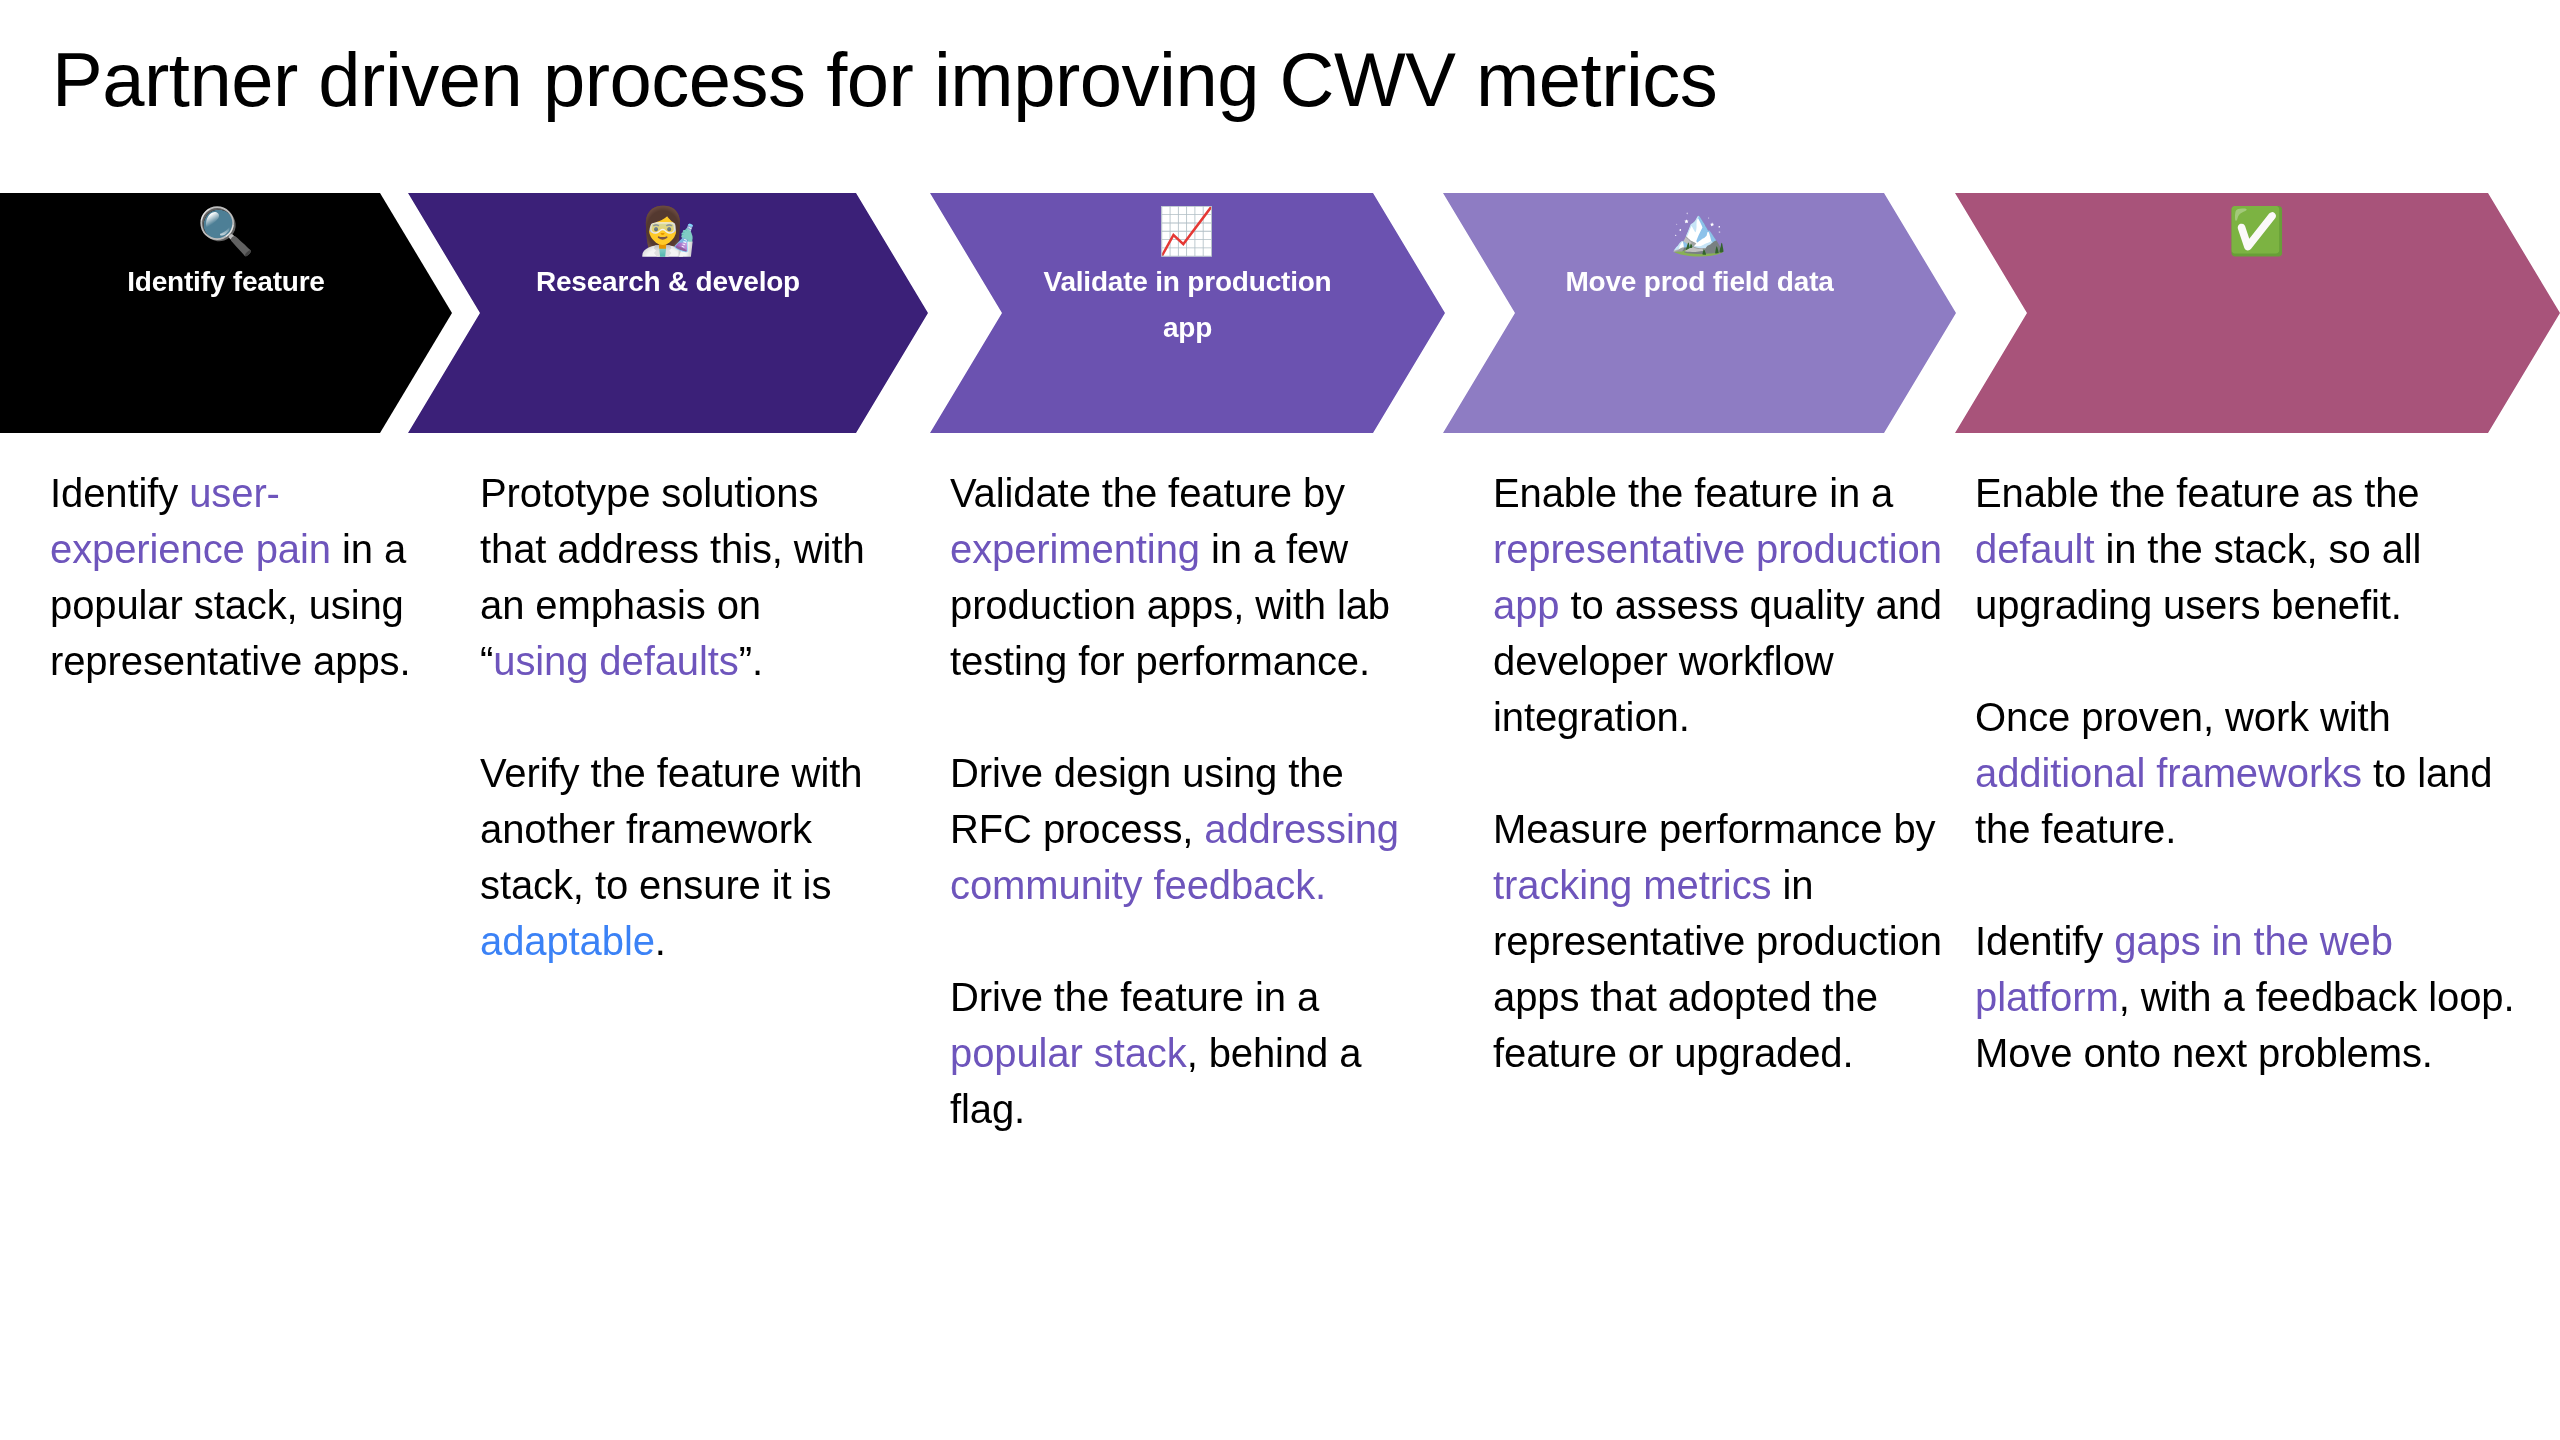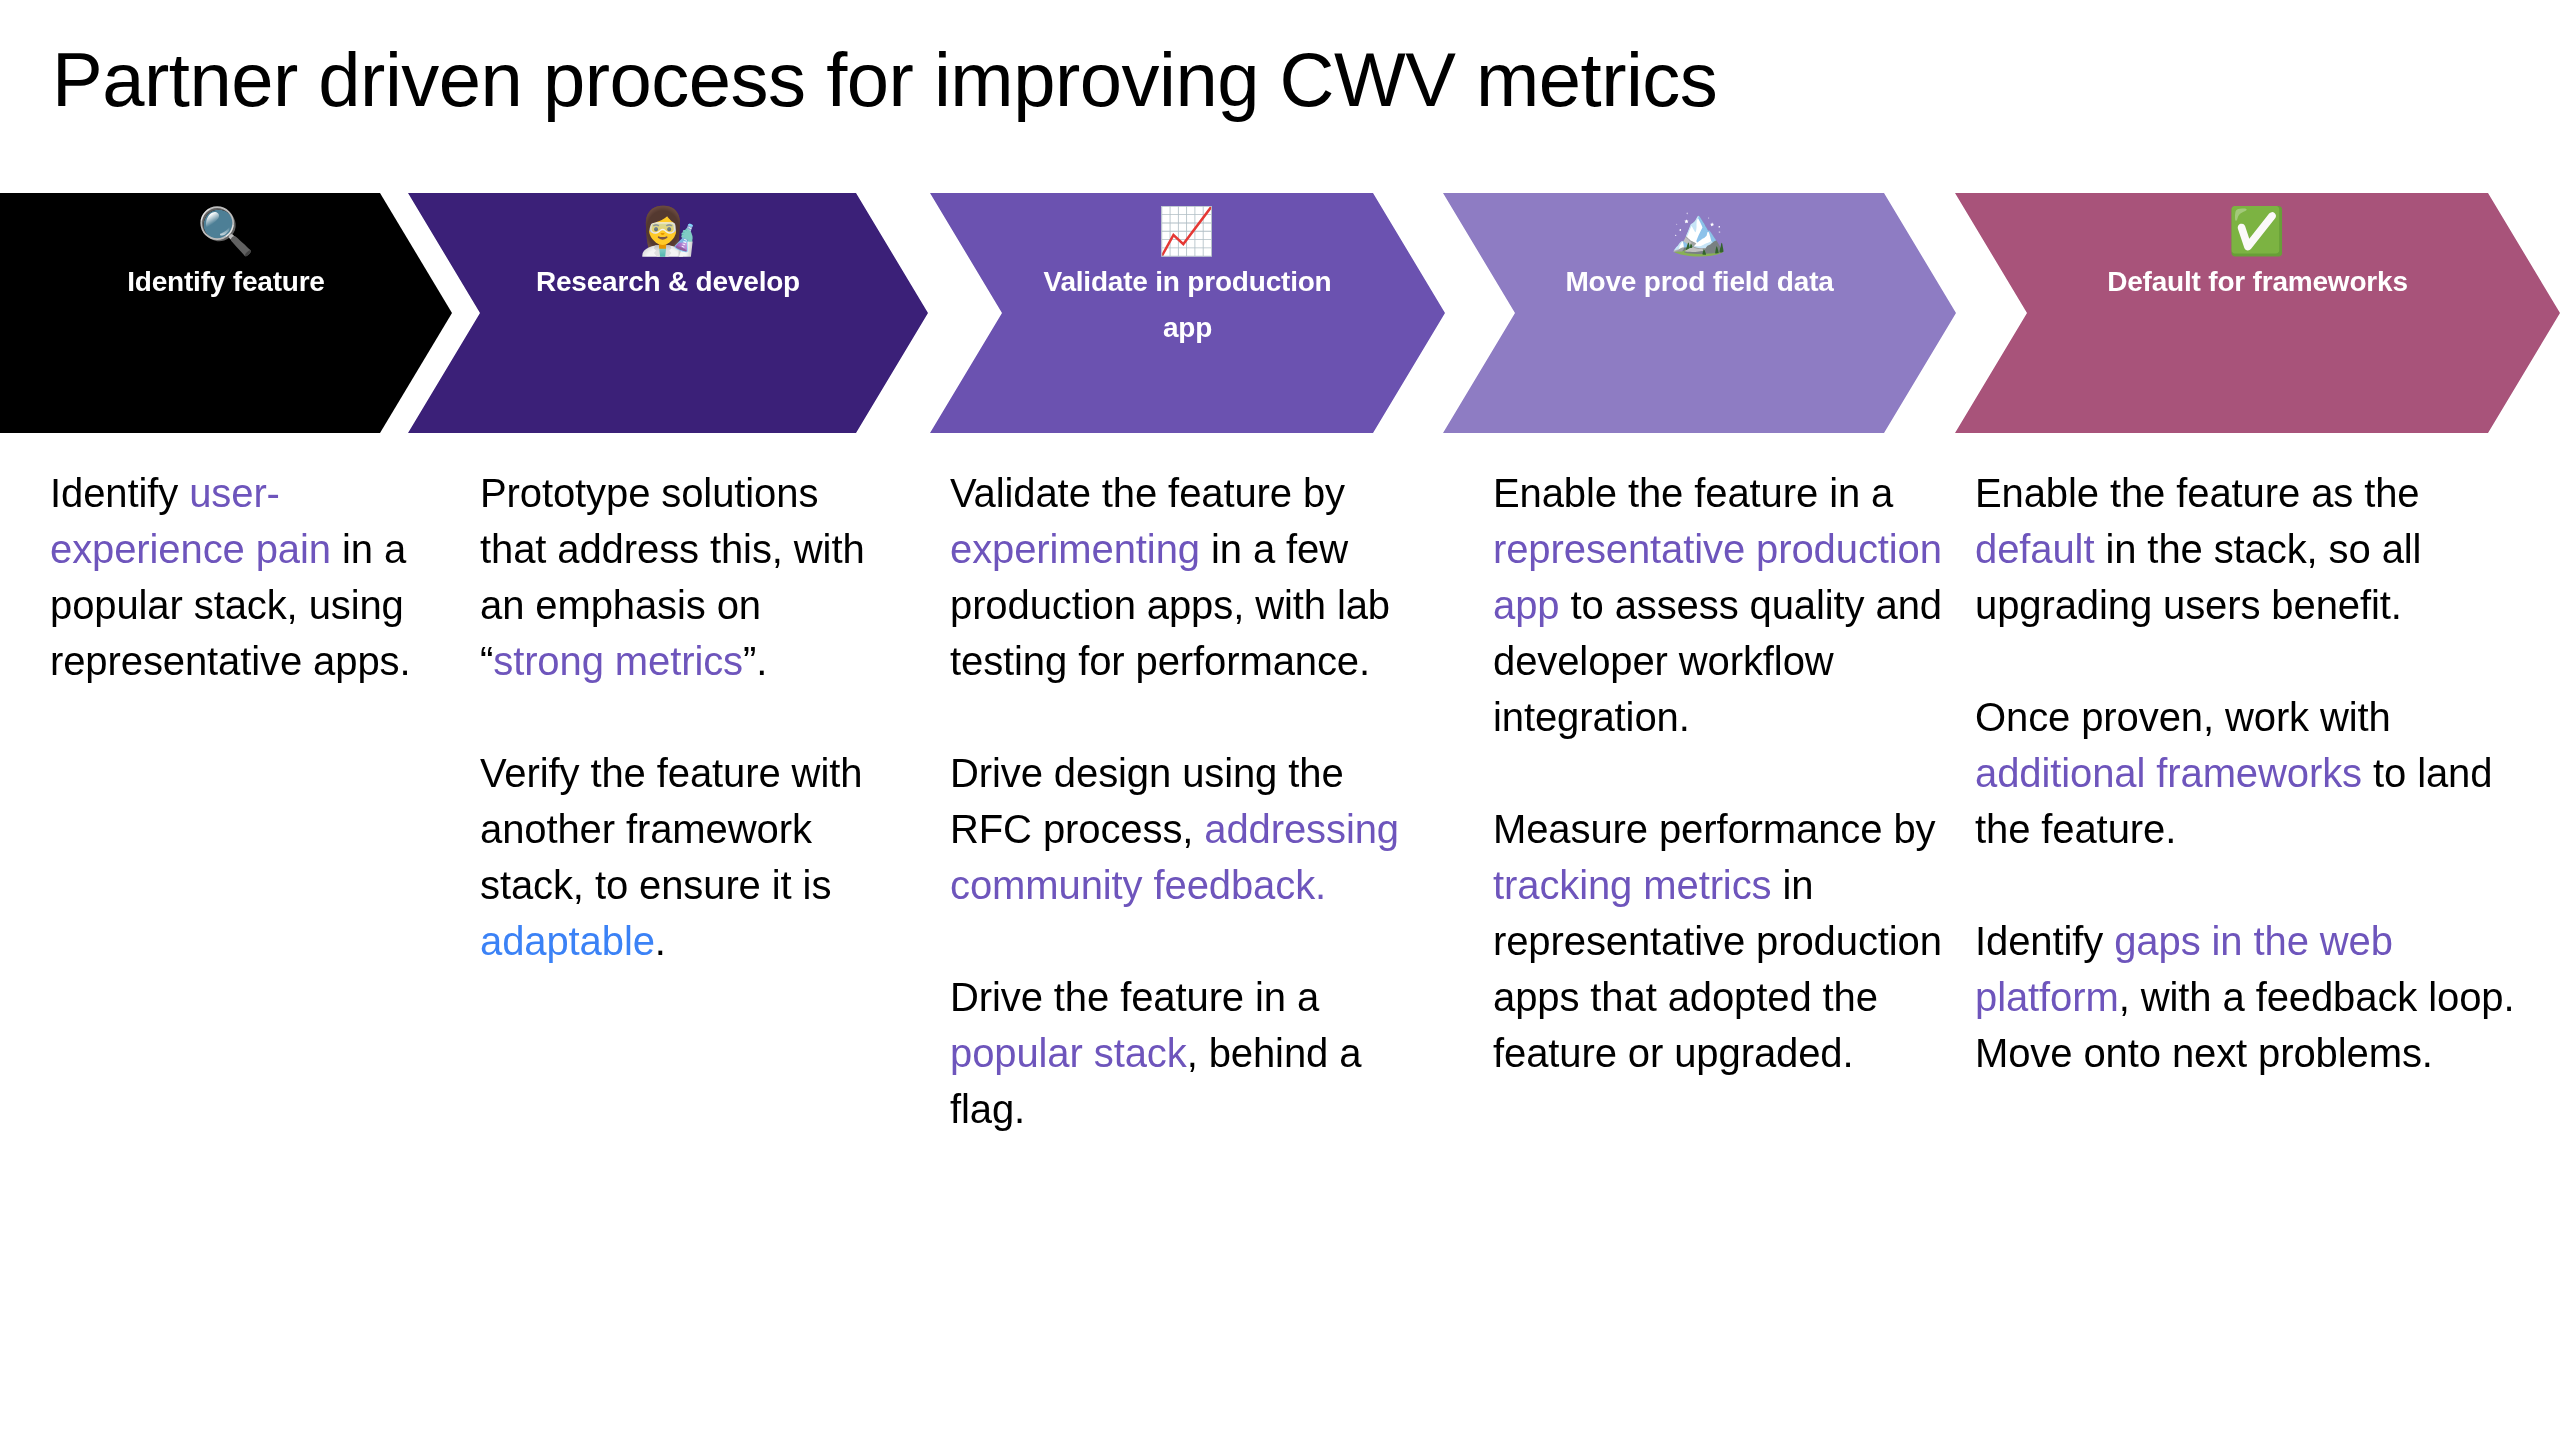--- a/index.html
+++ b/index.html
@@ -128,30 +128,29 @@
       <div class="chevron mid" style="left: 930px; width: 515px; background: rgb(107, 82, 176);">
         <div class="chevron-icon">📈</div>
         <div class="chevron-label">Validate in production app</div>
       </div>
       <div class="chevron mid" style="left: 1443px; width: 513px; background: rgb(142, 124, 195);">
         <div class="chevron-icon">🏔️</div>
         <div class="chevron-label">Move prod field data</div>
       </div>
       <div class="chevron mid" style="left: 1955px; width: 605px; background: rgb(168, 83, 122);">
         <div class="chevron-icon">✅</div>
-        <div class="chevron-label">Default for frameworks</div>
       </div>
     </div>
 
   <div class="columns">
       <div class="column" style="left: 50px; width: 410px;">
         <p class="para"><span>Identify </span><span class="accent">user-experience pain</span><span> in a popular stack, using representative apps.</span></p>
       </div>
       <div class="column" style="left: 480px; width: 395px;">
-        <p class="para"><span>Prototype solutions that address this, with an emphasis on “</span><span class="accent">strong metrics</span><span>”.</span></p>
+        <p class="para"><span>Prototype solutions that address this, with an emphasis on “</span><span class="accent">using defaults</span><span>”.</span></p>
         <p class="para"><span>Verify the feature with another framework stack, to ensure it is </span><span class="accent-light">adaptable</span><span>.</span></p>
       </div>
       <div class="column" style="left: 950px; width: 480px;">
         <p class="para"><span>Validate the feature by </span><span class="accent">experimenting</span><span> in a few production apps, with lab testing for performance.</span></p>
         <p class="para"><span>Drive design using the RFC process, </span><span class="accent">addressing community feedback.</span></p>
         <p class="para"><span>Drive the feature in a </span><span class="accent">popular stack</span><span>, behind a flag.</span></p>
       </div>
       <div class="column" style="left: 1465px; width: 460px; margin-left: 28px;">
         <p class="para"><span>Enable the feature in a </span><span class="accent">representative production app</span><span> to assess quality and developer workflow integration.</span></p>
         <p class="para"><span>Measure performance by </span><span class="accent">tracking metrics</span><span> in representative production apps that adopted the feature or upgraded.</span></p>

